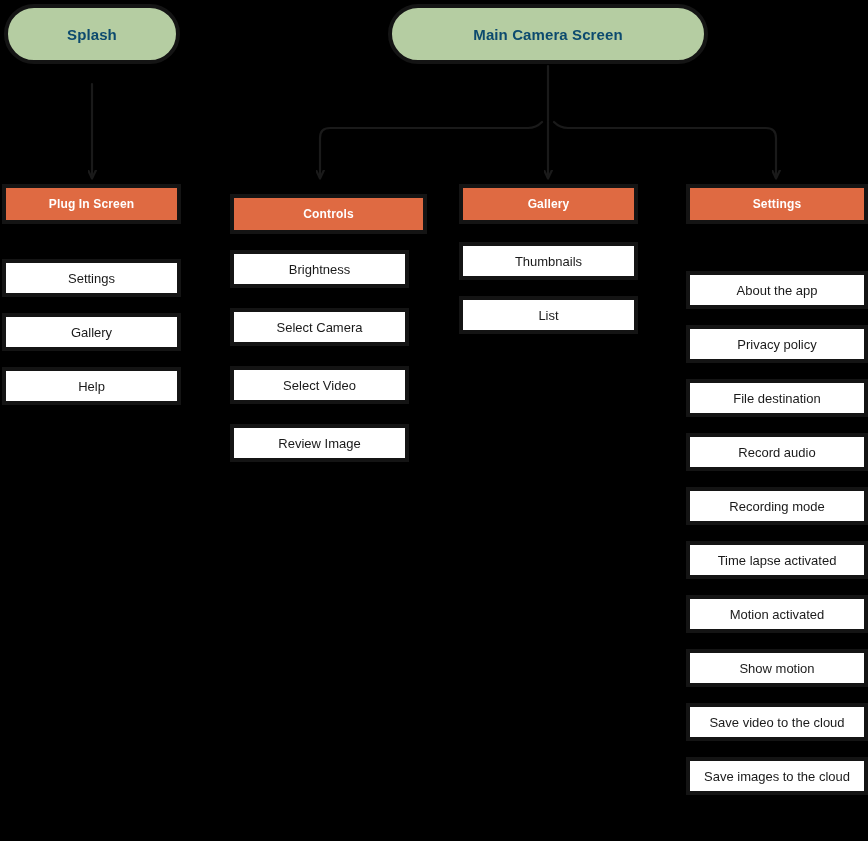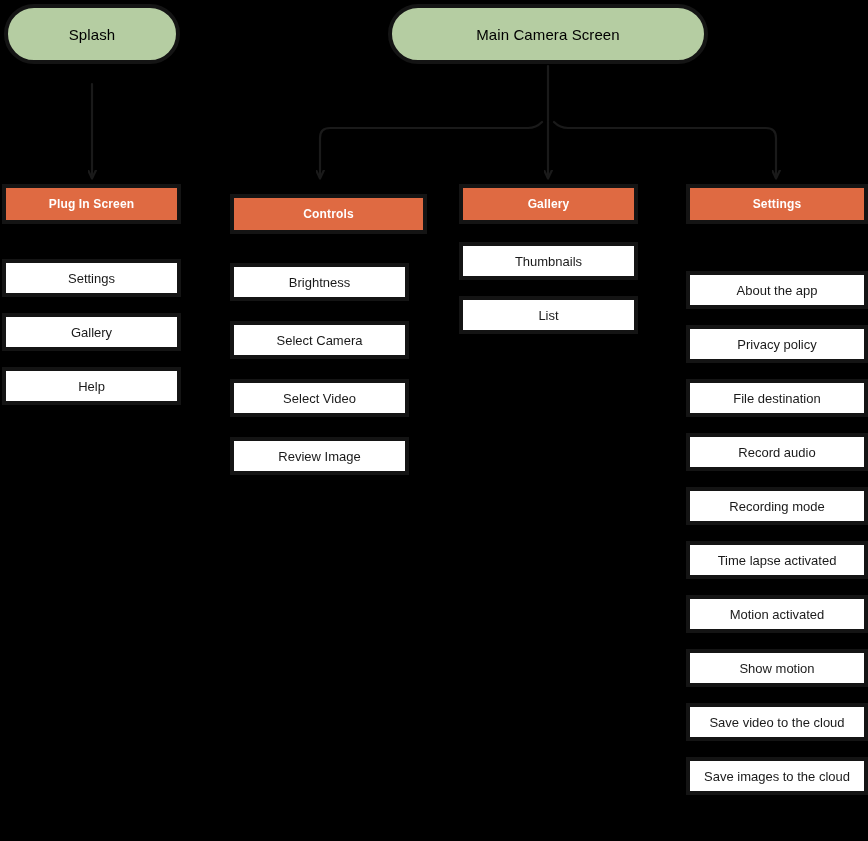--- a/index.html
+++ b/index.html
@@ -33,23 +33,23 @@
   
   .pill {
     position: absolute;
     box-sizing: border-box;
     background: #b5cda2;
     border: 4px solid #141414;
     border-radius: 999px;
     display: flex;
     align-items: center;
     justify-content: center;
-    color: #000000;
+    color: #0c4a6e;
     font-size: 15px;
-    font-weight: 400;
+    font-weight: 700;
     letter-spacing: 0.1px;
     white-space: nowrap;
   }
 
   
   .header-box {
     position: absolute;
     box-sizing: border-box;
     background: #df6a42;
     border: 4px solid #141414;
@@ -127,21 +127,21 @@
       <span>Gallery</span>
     </div>
     <div class="leaf-box">
       <span>Help</span>
     </div>
   </div>
 
   <div class="header-box" style="left:230px; top:194px; width:197px; height:40px;">
     <span>Controls</span>
   </div>
-  <div class="leaf-col" style="left:230px; top:263px; width:179px;gap:20px;">
+  <div class="leaf-col" style="left:230px; top:250px; width:179px;gap:20px;">
     <div class="leaf-box">
       <span>Brightness</span>
     </div>
     <div class="leaf-box">
       <span>Select Camera</span>
     </div>
     <div class="leaf-box">
       <span>Select Video</span>
     </div>
     <div class="leaf-box">

